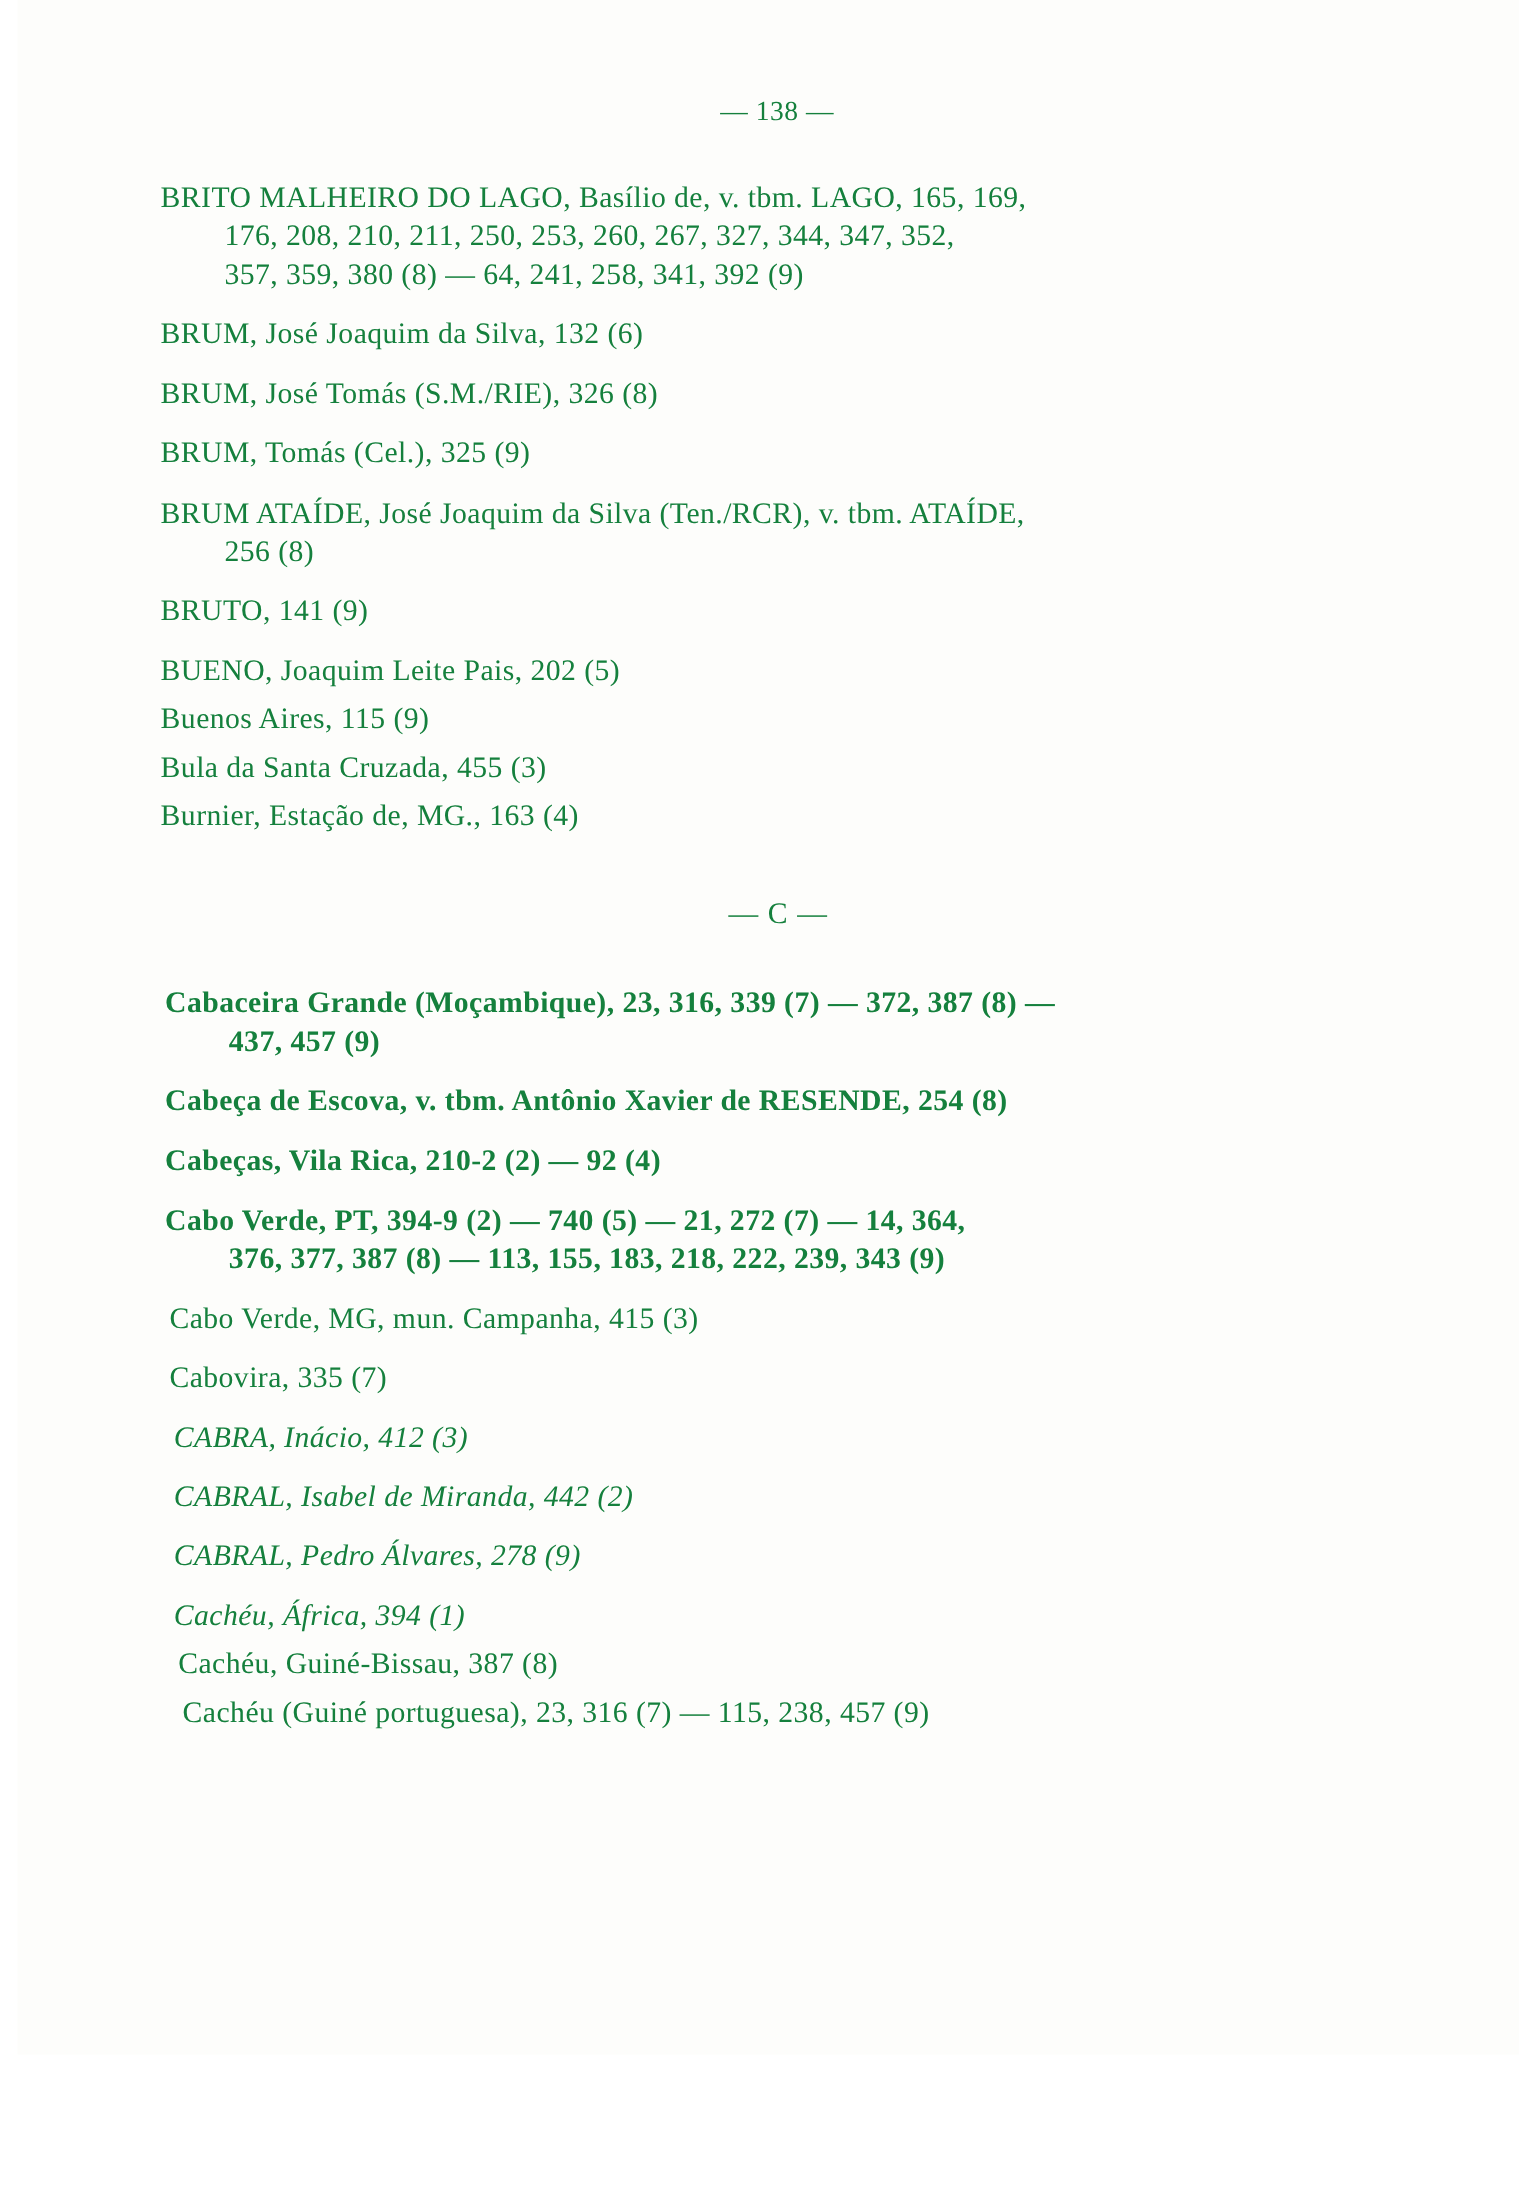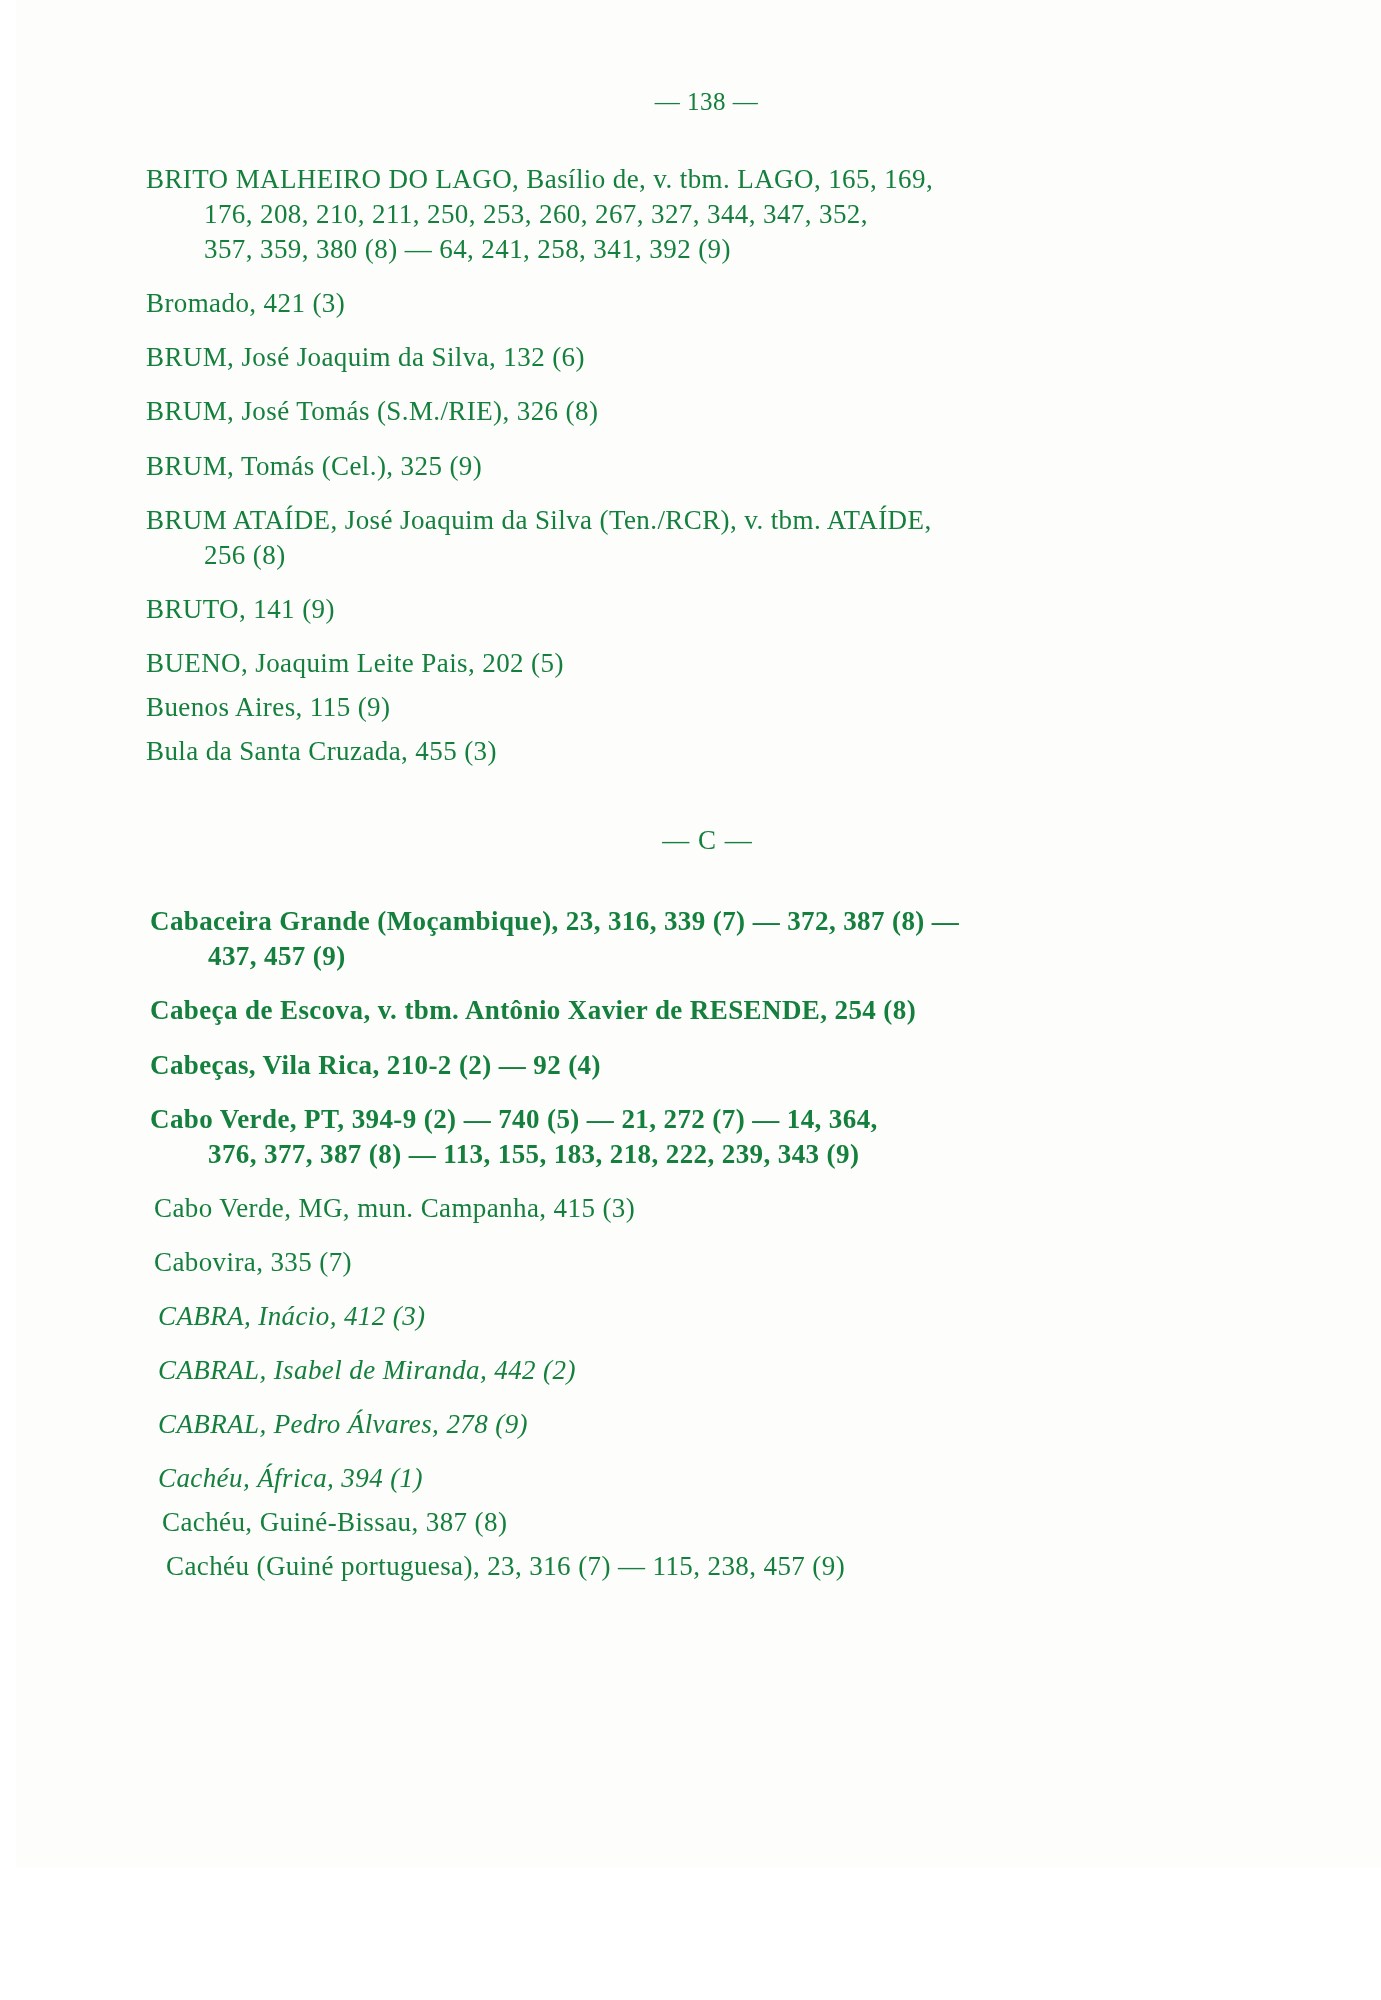--- a/index.html
+++ b/index.html
@@ -65,23 +65,20 @@
   <div class="body">
 
     <div>
 
       <div class="entry">
         <span>BRITO MALHEIRO DO LAGO, Basílio de, v. tbm. LAGO, 165, 169,</span>
         <span class="cont">176, 208, 210, 211, 250, 253, 260, 267, 327, 344, 347, 352,</span>
         <span class="cont">357, 359, 380 (8) — 64, 241, 258, 341, 392 (9)</span>
       </div>
 
-      <div class="entry">
-        <span>Bromado, 421 (3)</span>
-      </div>
 
       <div class="entry">
         <span>BRUM, José Joaquim da Silva, 132 (6)</span>
       </div>
 
       <div class="entry">
         <span>BRUM, José Tomás (S.M./RIE), 326 (8)</span>
       </div>
 
       <div class="entry">
@@ -102,20 +99,23 @@
       </div>
 
       <div class="entry tight">
         <span>Buenos Aires, 115 (9)</span>
       </div>
 
       <div class="entry tight">
         <span>Bula da Santa Cruzada, 455 (3)</span>
       </div>
 
+      <div class="entry tight">
+        <span>Burnier, Estação de, MG., 163 (4)</span>
+      </div>
 
     </div>
 
     <div class="section-letter">— C —</div>
 
     <div>
 
       <div class="entry indent-1">
         <span>Cabaceira Grande (Moçambique), 23, 316, 339 (7) — 372, 387 (8) —</span>
         <span class="cont">437, 457 (9)</span>

